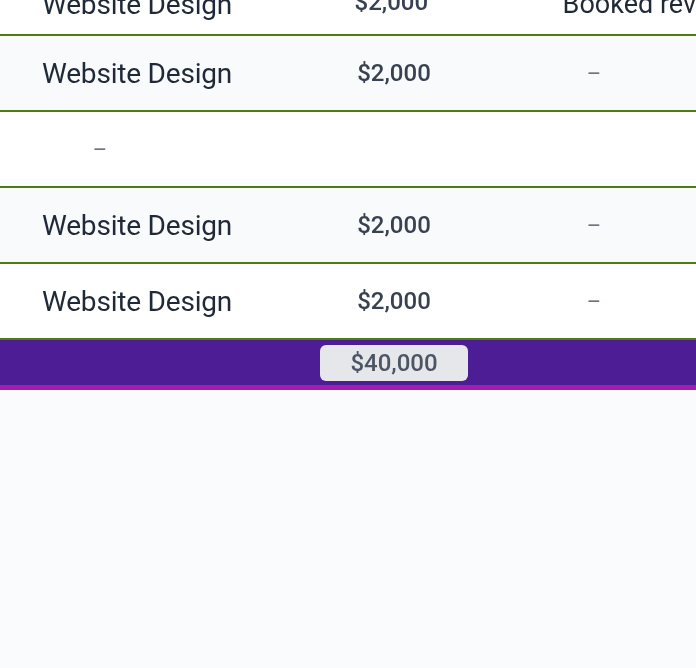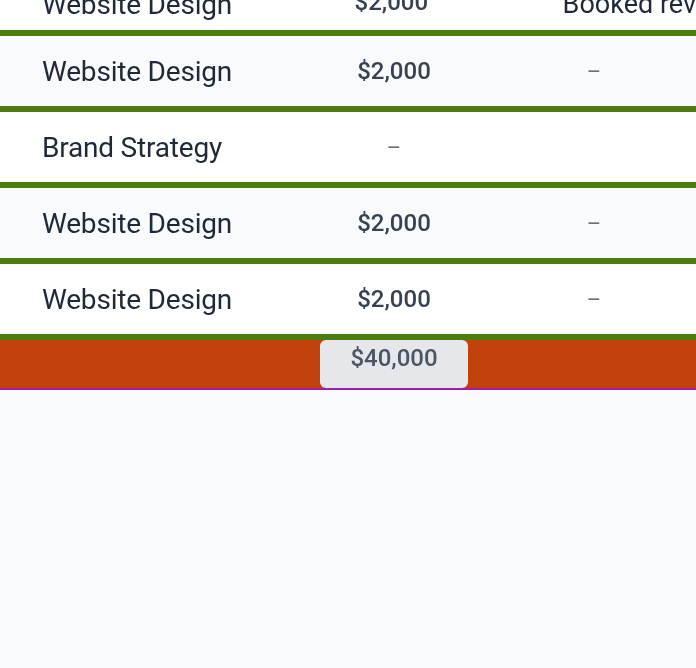--- a/index.html
+++ b/index.html
@@ -14,21 +14,21 @@
       font-family: -apple-system, BlinkMacSystemFont, "Segoe UI", Roboto, Helvetica, Arial, sans-serif;
       background: #fafbfc;
     }
     .table-wrap {
       width: 100%;
     }
     .row {
       display: flex;
       align-items: center;
       height: 76px;
-      border-bottom: 6px solid #4d7c0f;
+      border-bottom: 2px solid #4d7c0f;
       text-align: center;
     }
     .row.partial-top {
       height: 36px;
       align-items: flex-start;
       padding-top: 0;
     }
     .row.partial-top .cell {
       transform: translateY(-12px);
     }
@@ -67,22 +67,23 @@
       flex: 1;
       padding-left: 72px;
       font-size: 27px;
       font-weight: 400;
       color: #1f2937;
       white-space: nowrap;
     }
     .total-row {
       height: 50px;
       display: flex;
-      background: #c2410c;
-      border-bottom: 2px solid #a21caf;
+      align-items: center;
+      background: #4c1d95;
+      border-bottom: 5px solid #a21caf;
     }
     .total-row .spacer {
       width: 294px;
     }
     .total-pill {
       width: 200px;
       display: flex;
       justify-content: center;
     }
     .total-value {
@@ -109,21 +110,20 @@
     <div class="cell col-label-right">Booked rev</div>
   </div>
 
   <div class="row even">
     <div class="cell col-name">Website Design</div>
     <div class="cell col-amount">$2,000</div>
     <div class="cell col-status">–</div>
   </div>
 
   <div class="row odd">
-    <div class="cell col-name">Brand Strategy</div>
     <div class="cell col-status">–</div>
   </div>
 
   <div class="row even">
     <div class="cell col-name">Website Design</div>
     <div class="cell col-amount">$2,000</div>
     <div class="cell col-status">–</div>
   </div>
 
   <div class="row odd">

